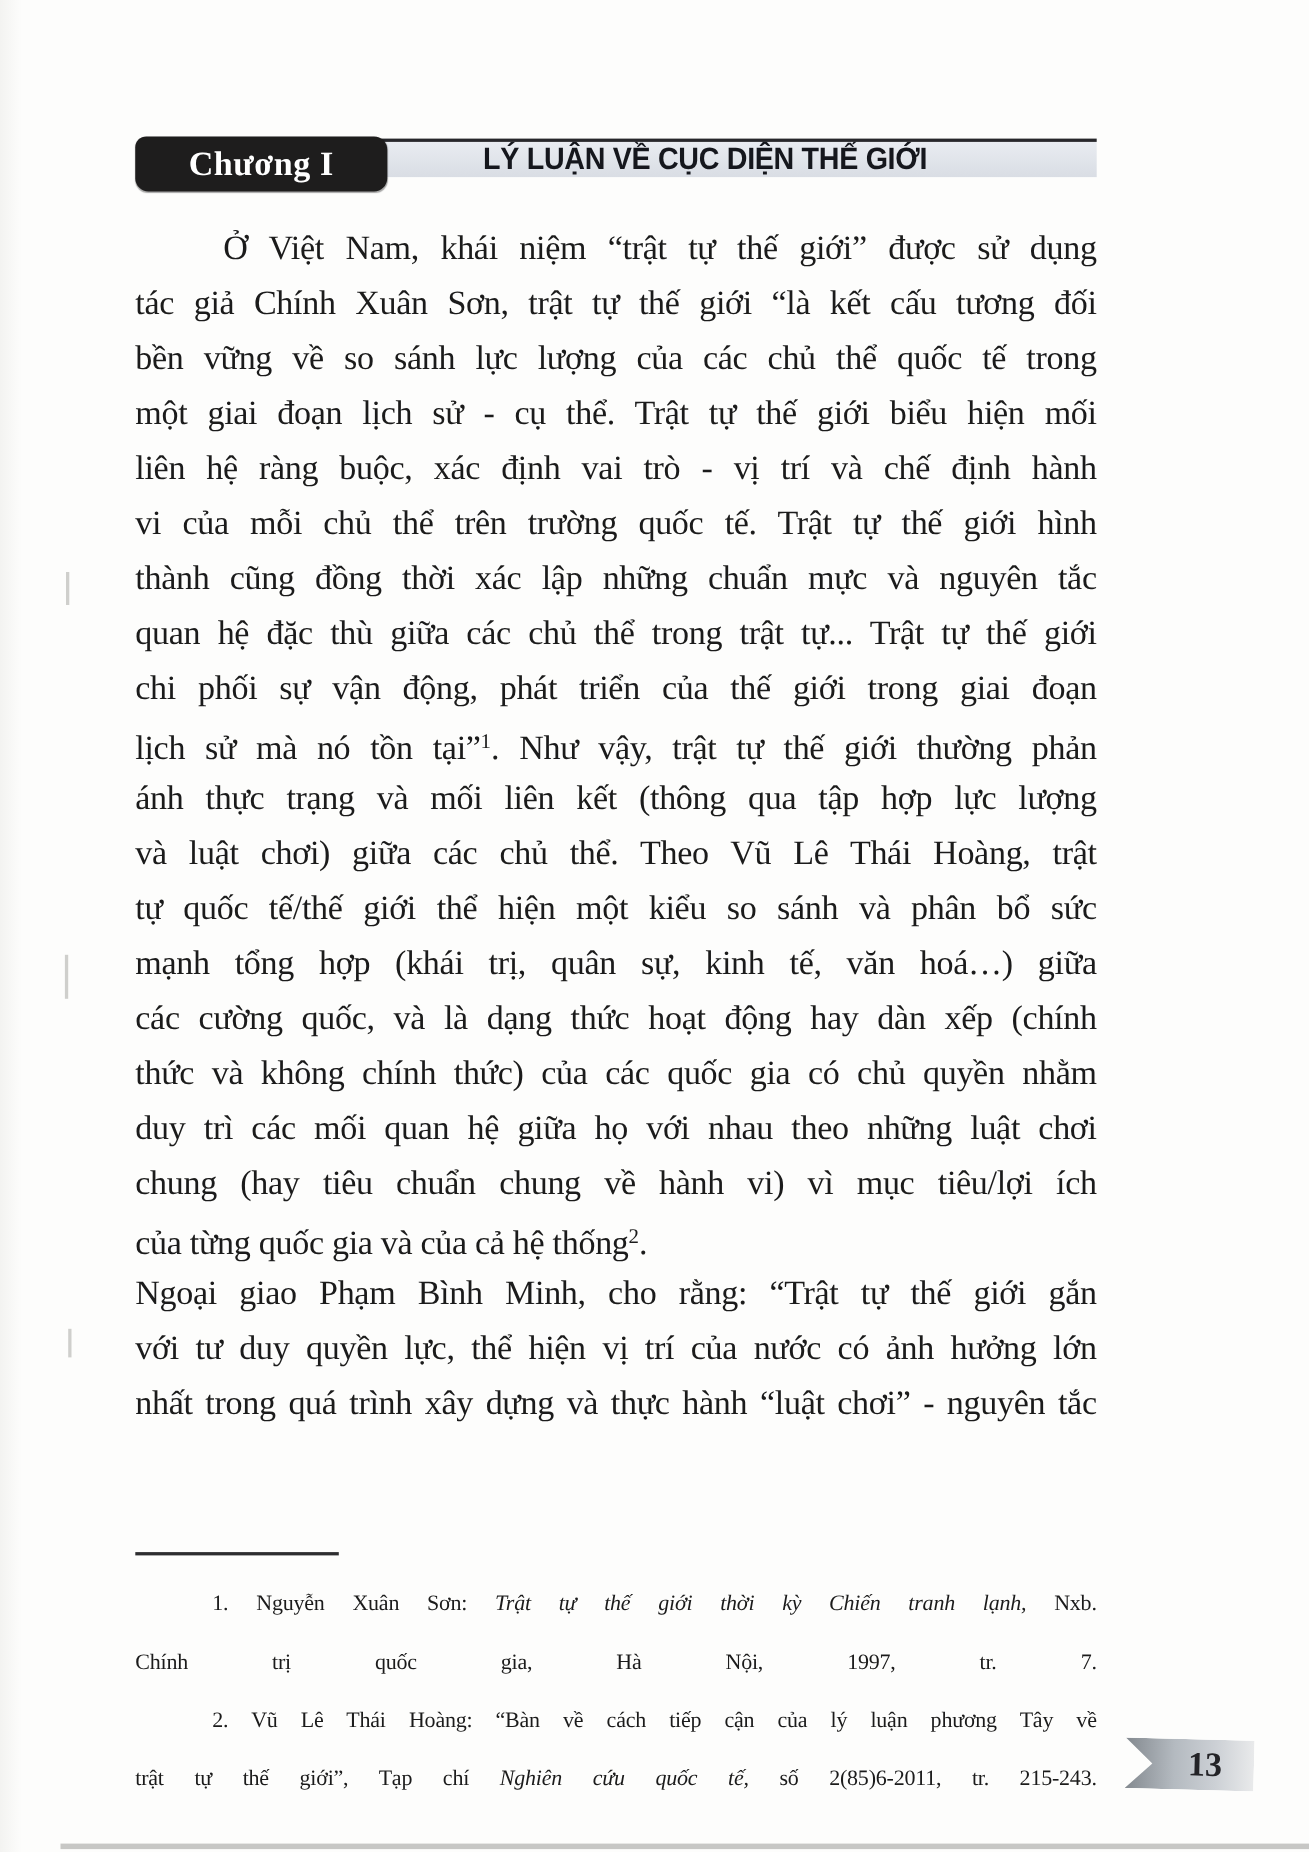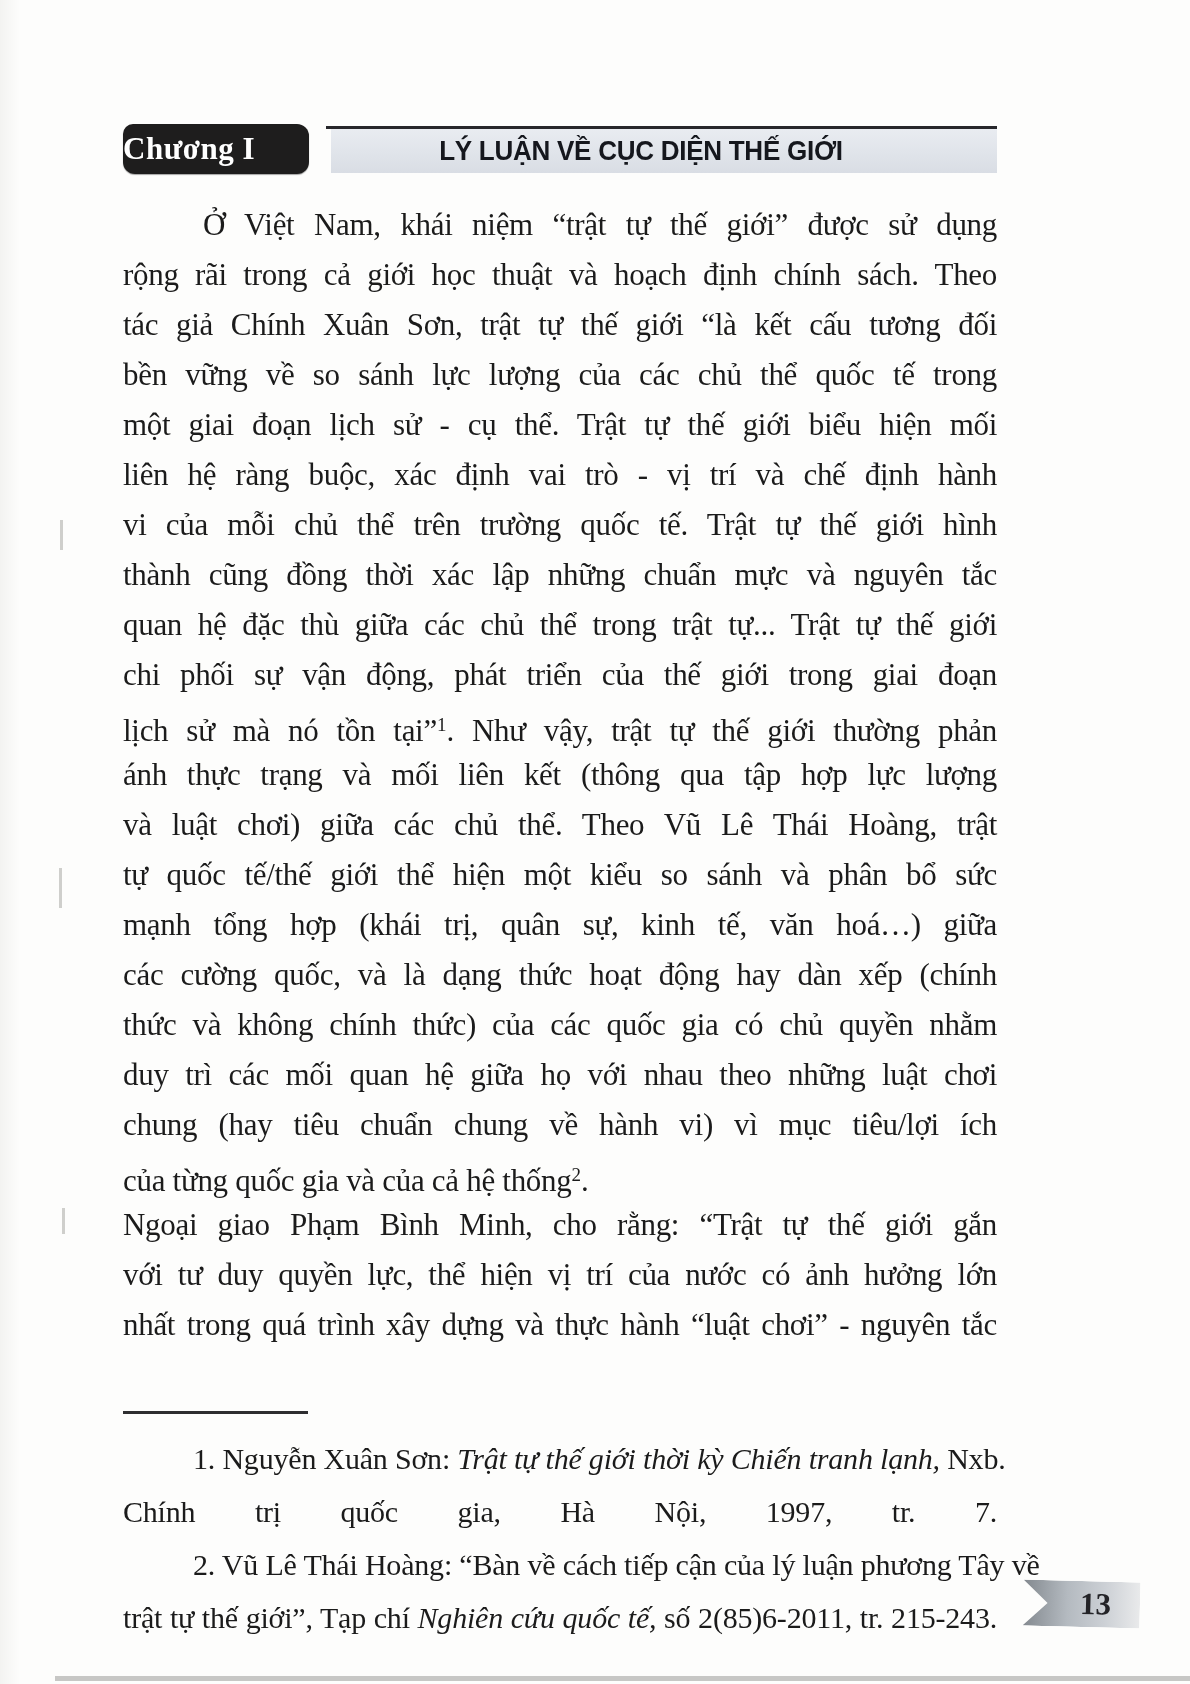--- a/index.html
+++ b/index.html
@@ -6,35 +6,35 @@
   .page{
     position:relative;
     width:1190px;height:1684px;
     background:linear-gradient(90deg,#f3f3f1 0px,#fdfdfc 20px,#fdfdfc 100%);
     overflow:hidden;
     font-family:"Liberation Serif", serif;
     color:#1b1b1b;
   }
   
   .chapter-badge{
-    position:absolute;left:123px;top:124px;width:186px;height:50px;
+    position:absolute;left:123px;top:124px;width:229px;height:50px;
     background:#1e1d1d;border-radius:10px 12px 12px 12px;
-    display:flex;align-items:center;justify-content:flex-start;
+    display:flex;align-items:center;justify-content:center;
     z-index:3;box-shadow:0 1px 1px rgba(0,0,0,.35);
   }
   .chapter-badge span{
     color:#ffffff;font-weight:bold;font-size:31px;letter-spacing:.5px;
     font-family:"Liberation Serif", serif;
   }
   .header-rule{
     position:absolute;left:326px;top:126px;width:671px;height:3px;
     background:#27272b;z-index:2;
   }
   .title-bar{
-    position:absolute;left:331px;top:129px;width:666px;height:44px;
+    position:absolute;left:331px;top:129px;width:666px;height:32px;
     background:linear-gradient(180deg,#e9ecf1 0%,#e0e4ea 55%,#d9dde4 100%);
     display:flex;align-items:center;justify-content:center;
     padding-right:46px;box-sizing:border-box;z-index:1;
   }
   .title-bar .title-text{
     font-family:"Liberation Sans", sans-serif;
     font-weight:bold;font-size:28px;color:#15171d;
     transform:scaleX(.93);letter-spacing:-.3px;white-space:nowrap;
   }
   
@@ -50,21 +50,21 @@
   .line.indent{padding-left:80px;}
   .line.endline{text-align-last:left;}
   .i{font-style:italic;}
   .sup{font-size:19px;vertical-align:10px;letter-spacing:0;}
   
   .fn-sep{
     position:absolute;left:123px;top:1411px;width:185px;height:3px;background:#2e2e30;
   }
   .footnotes{
     position:absolute;left:123px;top:1432px;width:874px;
-    font-size:30px;letter-spacing:-.2px;
+    font-size:20px;letter-spacing:-.2px;
   }
   .footnotes .line{
     height:53px;line-height:53px;
     text-align:justify;text-align-last:justify;white-space:nowrap;
   }
   .footnotes .line.indent{padding-left:70px;}
   
   .ribbon{
     position:absolute;left:1023px;top:1581px;width:117px;height:46px;
     background:linear-gradient(90deg,#83898f 0%,#b4bac0 38%,#ccd0d5 70%,#e9eaeb 100%);
@@ -96,21 +96,20 @@
     <span>Chương I</span>
   </div>
   <div class="header-rule"></div>
   <div class="title-bar">
     <span class="title-text">LÝ LUẬN VỀ CỤC DIỆN THẾ GIỚI</span>
   </div>
 
   <main class="body-text">
       <div>
         <div class="line indent"><span>Ở Việt Nam, khái niệm “trật tự thế giới” được sử dụng</span></div>
-        <div class="line"><span>rộng rãi trong cả giới học thuật và hoạch định chính sách. Theo</span></div>
         <div class="line"><span>tác giả Chính Xuân Sơn, trật tự thế giới “là kết cấu tương đối</span></div>
         <div class="line"><span>bền vững về so sánh lực lượng của các chủ thể quốc tế trong</span></div>
         <div class="line"><span>một giai đoạn lịch sử - cụ thể. Trật tự thế giới biểu hiện mối</span></div>
         <div class="line"><span>liên hệ ràng buộc, xác định vai trò - vị trí và chế định hành</span></div>
         <div class="line"><span>vi của mỗi chủ thể trên trường quốc tế. Trật tự thế giới hình</span></div>
         <div class="line"><span>thành cũng đồng thời xác lập những chuẩn mực và nguyên tắc</span></div>
         <div class="line"><span>quan hệ đặc thù giữa các chủ thể trong trật tự... Trật tự thế giới</span></div>
         <div class="line"><span>chi phối sự vận động, phát triển của thế giới trong giai đoạn</span></div>
         <div class="line"><span>lịch sử mà nó tồn tại”</span><span class="sup">1</span><span>. Như vậy, trật tự thế giới thường phản</span></div>
         <div class="line"><span>ánh thực trạng và mối liên kết (thông qua tập hợp lực lượng</span></div>

